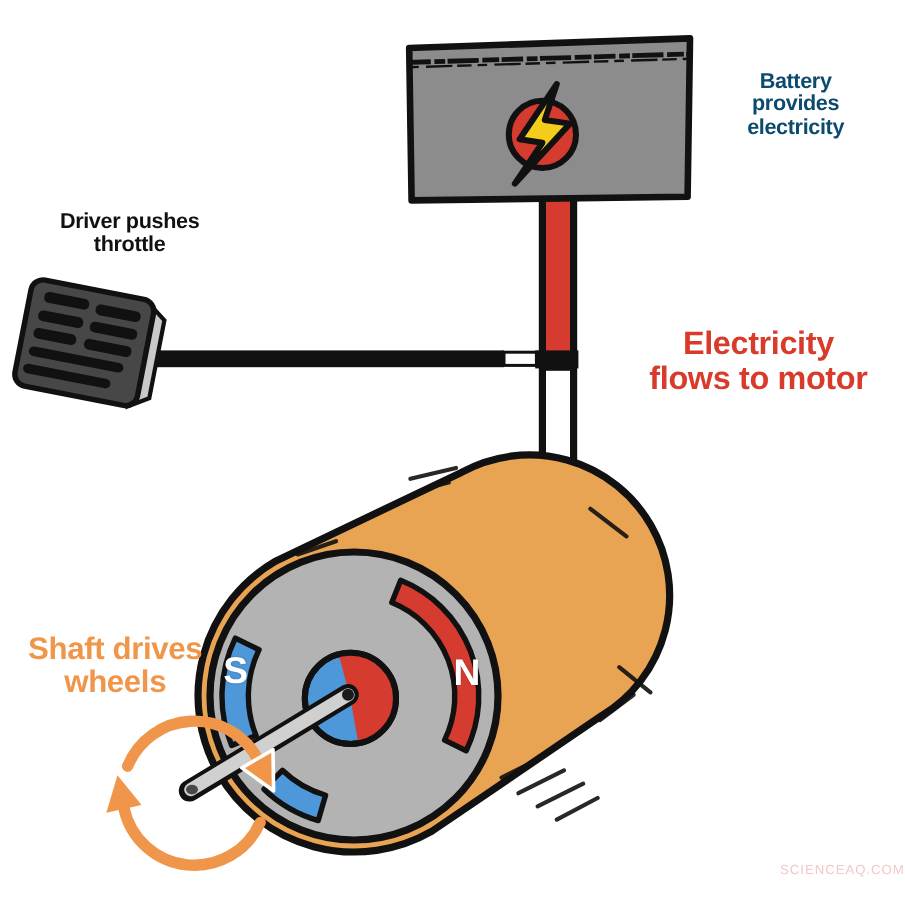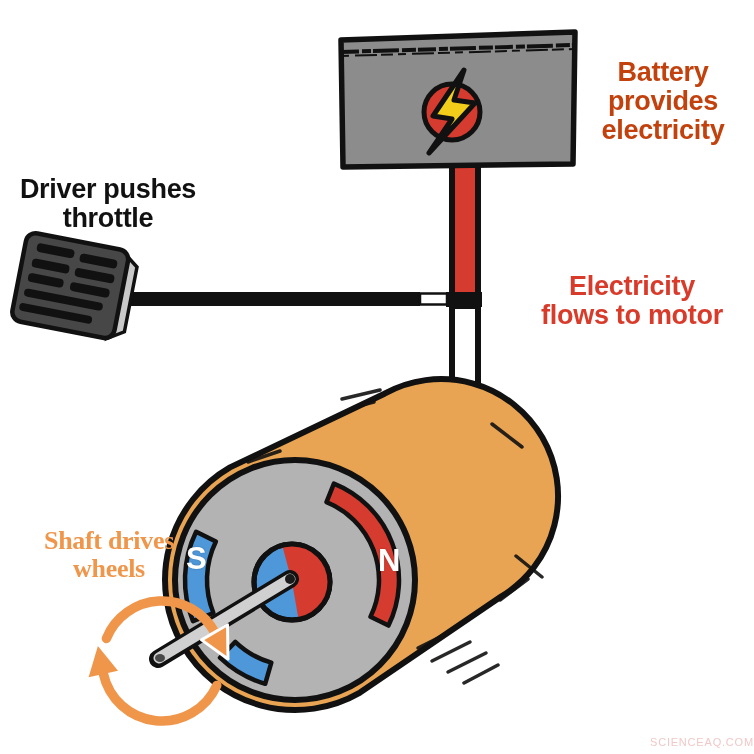--- a/index.html
+++ b/index.html
@@ -5,22 +5,22 @@
   html,body{margin:0;padding:0;background:#fff;}
   #canvas{
     position:relative;width:754px;height:754px;background:#ffffff;
     overflow:hidden;font-family:"Liberation Sans",sans-serif;
   }
   #art{position:absolute;left:0;top:0;}
   .label{
     position:absolute;font-weight:700;text-align:center;
     white-space:pre-line;line-height:1.07;letter-spacing:-0.3px;
   }
-  .label-black{color:#111111;font-size:27px;text-align:center;}
-  .label-blue{color:#c2410c;font-size:27px;}
+  .label-black{color:#111111;font-size:18px;text-align:center;}
+  .label-blue{color:#0c4a6e;font-size:18px;}
   .label-red{color:#D93B2B;font-size:27px;}
   .label-orange{color:#F0964B;font-size:26px;}
   .pole{
     position:absolute;color:#ffffff;font-weight:700;font-size:31px;
     text-shadow:0 0 2px rgba(0,0,0,0.25);
   }
   .watermark{
     position:absolute;color:#F1C8C8;font-size:11px;font-weight:400;
     letter-spacing:0.8px;white-space:nowrap;
   }
@@ -114,21 +114,21 @@
 throttle</div>
 
   <div class="label label-blue" style="left:573px;top:58px;width:180px;">Battery
 provides
 electricity</div>
 
   <div class="label label-red" style="left:518px;top:272px;width:228px;">Electricity
 flows to motor</div>
 
 
-  <div class="label label-orange" style="left:18px;top:527px;width:182px;font-family:Liberation Serif, serif;">Shaft drives
+  <div class="label label-orange" style="left:5px;top:527px;width:182px;">Shaft drives
 wheels</div>
 
   <div class="pole" style="left:186px;top:541px;">S</div>
 
   <div class="pole" style="left:378px;top:543px;">N</div>
 
-  <div class="watermark" style="left:650px;top:736px;">SCIENCEAQ.COM</div>
+  <div class="watermark" style="left:650px;top:719px;">SCIENCEAQ.COM</div>
 </div>
 
 </body></html>

